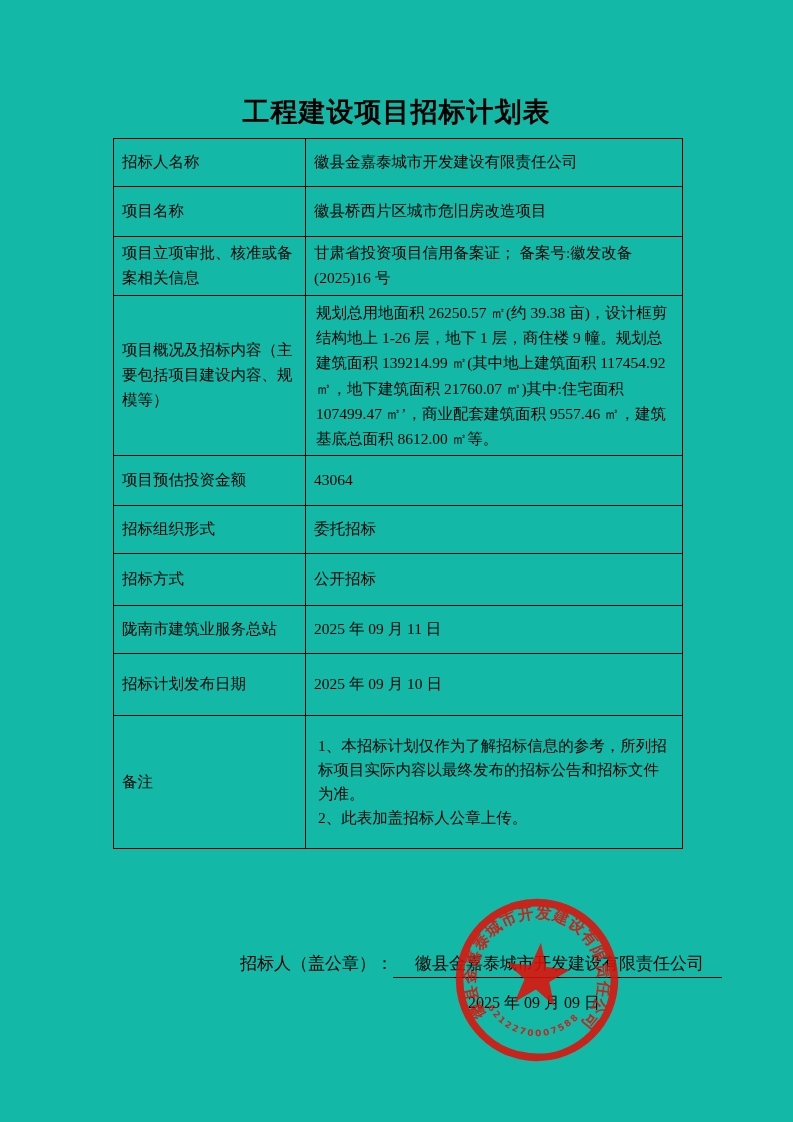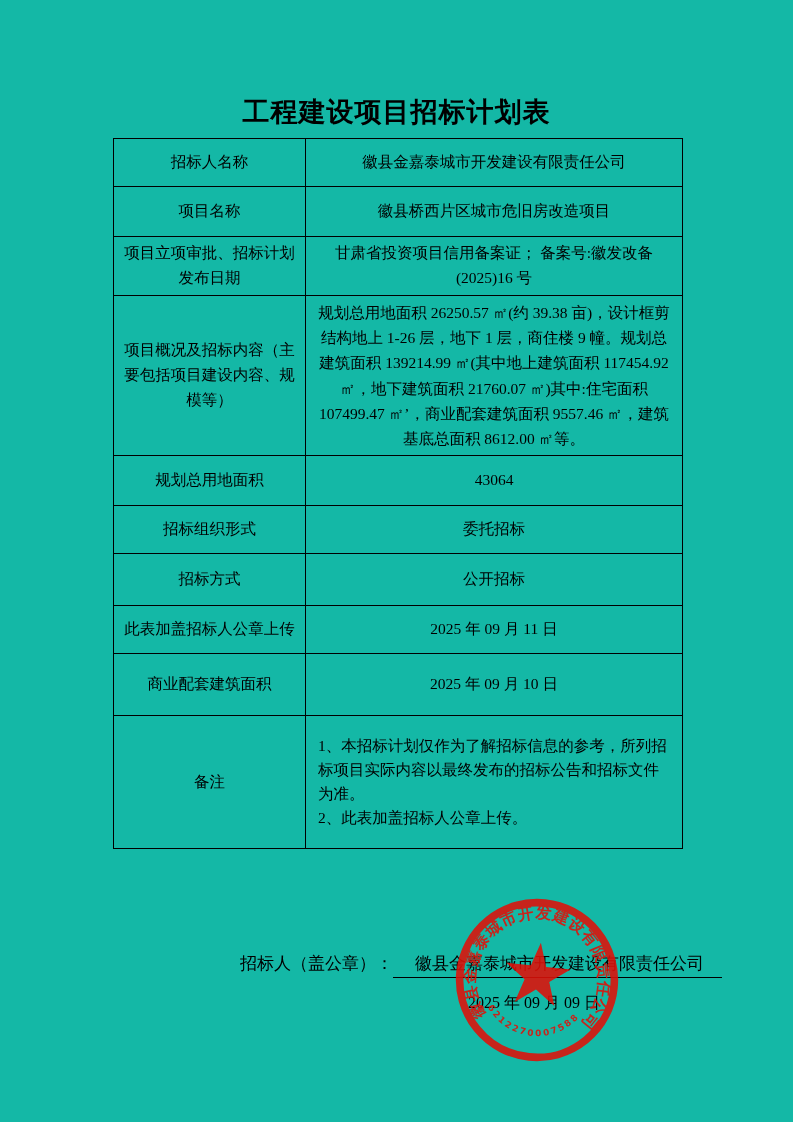--- a/index.html
+++ b/index.html
@@ -23,21 +23,20 @@
   }
   table.plan {
     position:absolute; left:113px; top:138px;
     width:569px;
     border-collapse:collapse;
     table-layout:fixed;
   }
   table.plan td {
     border:1.4px solid #000;
     vertical-align:middle;
-    text-align:center;
     font-size:15.5px;
     line-height:1.6;
     padding:3px 8px;
   }
   td.lbl { width:192px; padding:3px 10px; }
   td.val { width:377px; padding:3px 14px; }
   td.val.remark {
     text-align:left;
     white-space:pre-line;
     line-height:1.55;
@@ -99,45 +98,45 @@
     <tbody>
         <tr style="height:48px">
       <td class="lbl">招标人名称</td>
       <td class="val">徽县金嘉泰城市开发建设有限责任公司</td>
     </tr>
     <tr style="height:50px">
       <td class="lbl">项目名称</td>
       <td class="val">徽县桥西片区城市危旧房改造项目</td>
     </tr>
     <tr style="height:59px">
-      <td class="lbl">项目立项审批、招标计划发布日期</td>
+      <td class="lbl">项目立项审批、核准或备案相关信息</td>
       <td class="val">甘肃省投资项目信用备案证； 备案号:徽发改备(2025)16 号</td>
     </tr>
     <tr style="height:160px">
       <td class="lbl">项目概况及招标内容（主要包括项目建设内容、规模等）</td>
       <td class="val overview">规划总用地面积 26250.57 ㎡(约 39.38 亩)，设计框剪结构地上 1-26 层，地下 1 层，商住楼 9 幢。规划总建筑面积 139214.99 ㎡(其中地上建筑面积 117454.92 ㎡，地下建筑面积 21760.07 ㎡)其中:住宅面积 107499.47 ㎡’，商业配套建筑面积 9557.46 ㎡，建筑基底总面积 8612.00 ㎡等。</td>
     </tr>
     <tr style="height:50px">
-      <td class="lbl">规划总用地面积</td>
+      <td class="lbl">项目预估投资金额</td>
       <td class="val">43064</td>
     </tr>
     <tr style="height:48px">
       <td class="lbl">招标组织形式</td>
       <td class="val">委托招标</td>
     </tr>
     <tr style="height:52px">
       <td class="lbl">招标方式</td>
       <td class="val">公开招标</td>
     </tr>
     <tr style="height:48px">
-      <td class="lbl">此表加盖招标人公章上传</td>
+      <td class="lbl">陇南市建筑业服务总站</td>
       <td class="val">2025 年 09 月 11 日</td>
     </tr>
     <tr style="height:62px">
-      <td class="lbl">商业配套建筑面积</td>
+      <td class="lbl">招标计划发布日期</td>
       <td class="val">2025 年 09 月 10 日</td>
     </tr>
     <tr style="height:100px">
       <td class="lbl">备注</td>
       <td class="val remark">1、本招标计划仅作为了解招标信息的参考，所列招标项目实际内容以最终发布的招标公告和招标文件为准。
 2、此表加盖招标人公章上传。</td>
     </tr>
   </tbody>
     </table>
 

